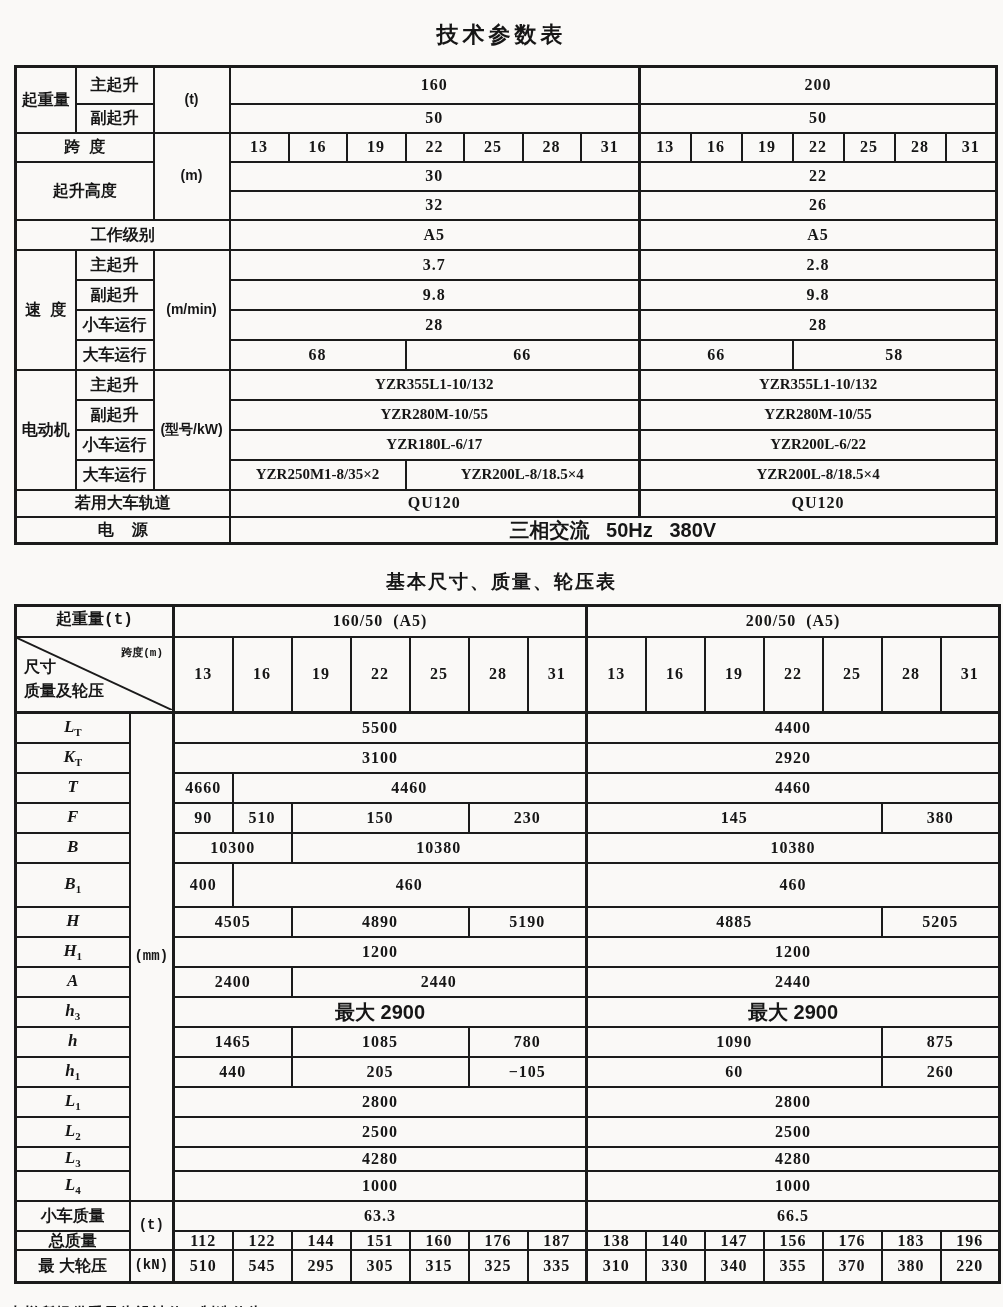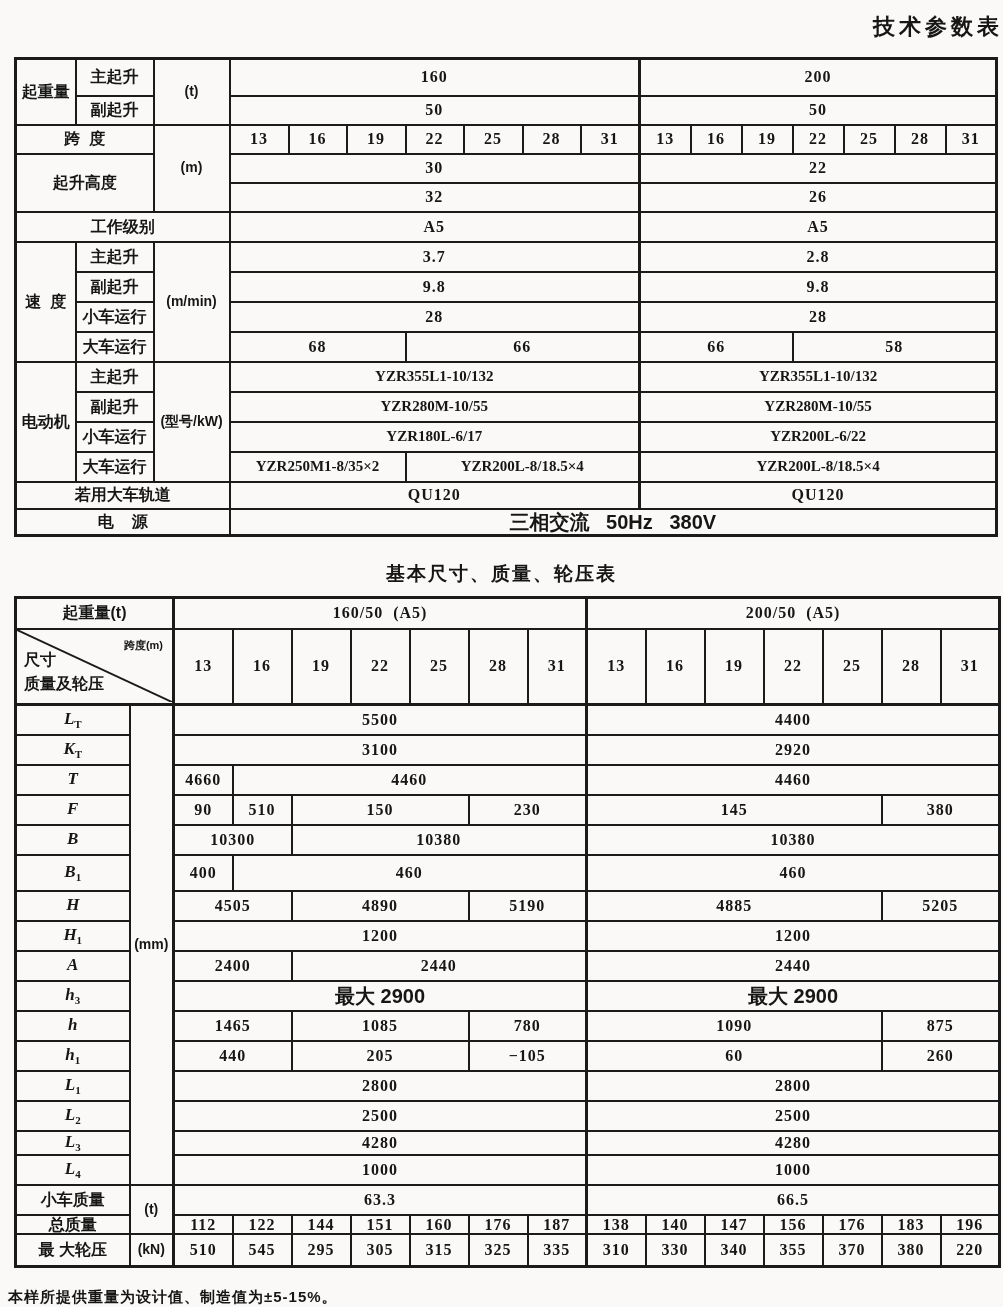--- a/index.html
+++ b/index.html
@@ -9,41 +9,41 @@
     color:#161616;
     font-family:"Liberation Sans","DejaVu Sans",sans-serif;
     overflow:hidden;
   }
   .page{position:relative;width:1003px;height:1307px;}
   .tbl-title{
     text-align:center;
     font-weight:700;
     margin:0;
   }
-  #title1{font-size:22px;letter-spacing:4px;padding-top:12px;text-align:right;}
+  #title1{font-size:22px;letter-spacing:4px;padding-top:20px;}
   #title2{font-size:19px;letter-spacing:2px;margin-top:24px;}
   table{
     border-collapse:collapse;
     table-layout:fixed;
     margin-left:14px;
     border:3px solid #1b1b1b;
   }
   #table1{margin-top:15px;width:981px;}
   #table2{margin-top:9px;width:984px;}
   td{
     border:2px solid #1b1b1b;
     text-align:center;
     vertical-align:middle;
     padding:0 2px;
     overflow:hidden;
     white-space:pre;
     line-height:1.1;
   }
   td.secL{border-left-width:3px;}
-  td.rb{border-right-width:3px;}
+  td.rb{border-right-width:3px;font-family:Liberation Mono, monospace;}
   tr.hb td{border-bottom-width:3px;}
   .lab{font-size:16px;font-weight:700;}
   .unit{font-size:14px;font-weight:700;}
   .num{font-family:"Liberation Serif","DejaVu Serif",serif;font-size:16px;font-weight:700;letter-spacing:1px;}
   .model{font-family:"Liberation Serif","DejaVu Serif",serif;font-size:15px;font-weight:700;letter-spacing:0;}
   .mix{font-size:20px;font-weight:700;}
   .dim{font-family:"Liberation Serif","DejaVu Serif",serif;font-size:17px;font-weight:700;text-align:center;}
   .dim i{font-style:italic;}
   .dim sub{font-size:11px;vertical-align:-4px;line-height:0;}
   td.diag{position:relative;padding:0;}
@@ -256,21 +256,21 @@
           <td colspan="2" class="num">230</td>
           <td colspan="5" class="num secL">145</td>
           <td colspan="2" class="num">380</td>
         </tr>
         <tr style="height: 30px;">
           <td class="dim"><i>B</i></td>
           <td colspan="2" class="num">10300</td>
           <td colspan="5" class="num">10380</td>
           <td colspan="7" class="num secL">10380</td>
         </tr>
-        <tr style="height: 36px;">
+        <tr style="height: 44px;">
           <td class="dim"><i>B</i><sub>1</sub></td>
           <td class="num">400</td>
           <td colspan="6" class="num">460</td>
           <td colspan="7" class="num secL">460</td>
         </tr>
         <tr style="height: 30px;">
           <td class="dim"><i>H</i></td>
           <td colspan="2" class="num">4505</td>
           <td colspan="3" class="num">4890</td>
           <td colspan="2" class="num">5190</td>

